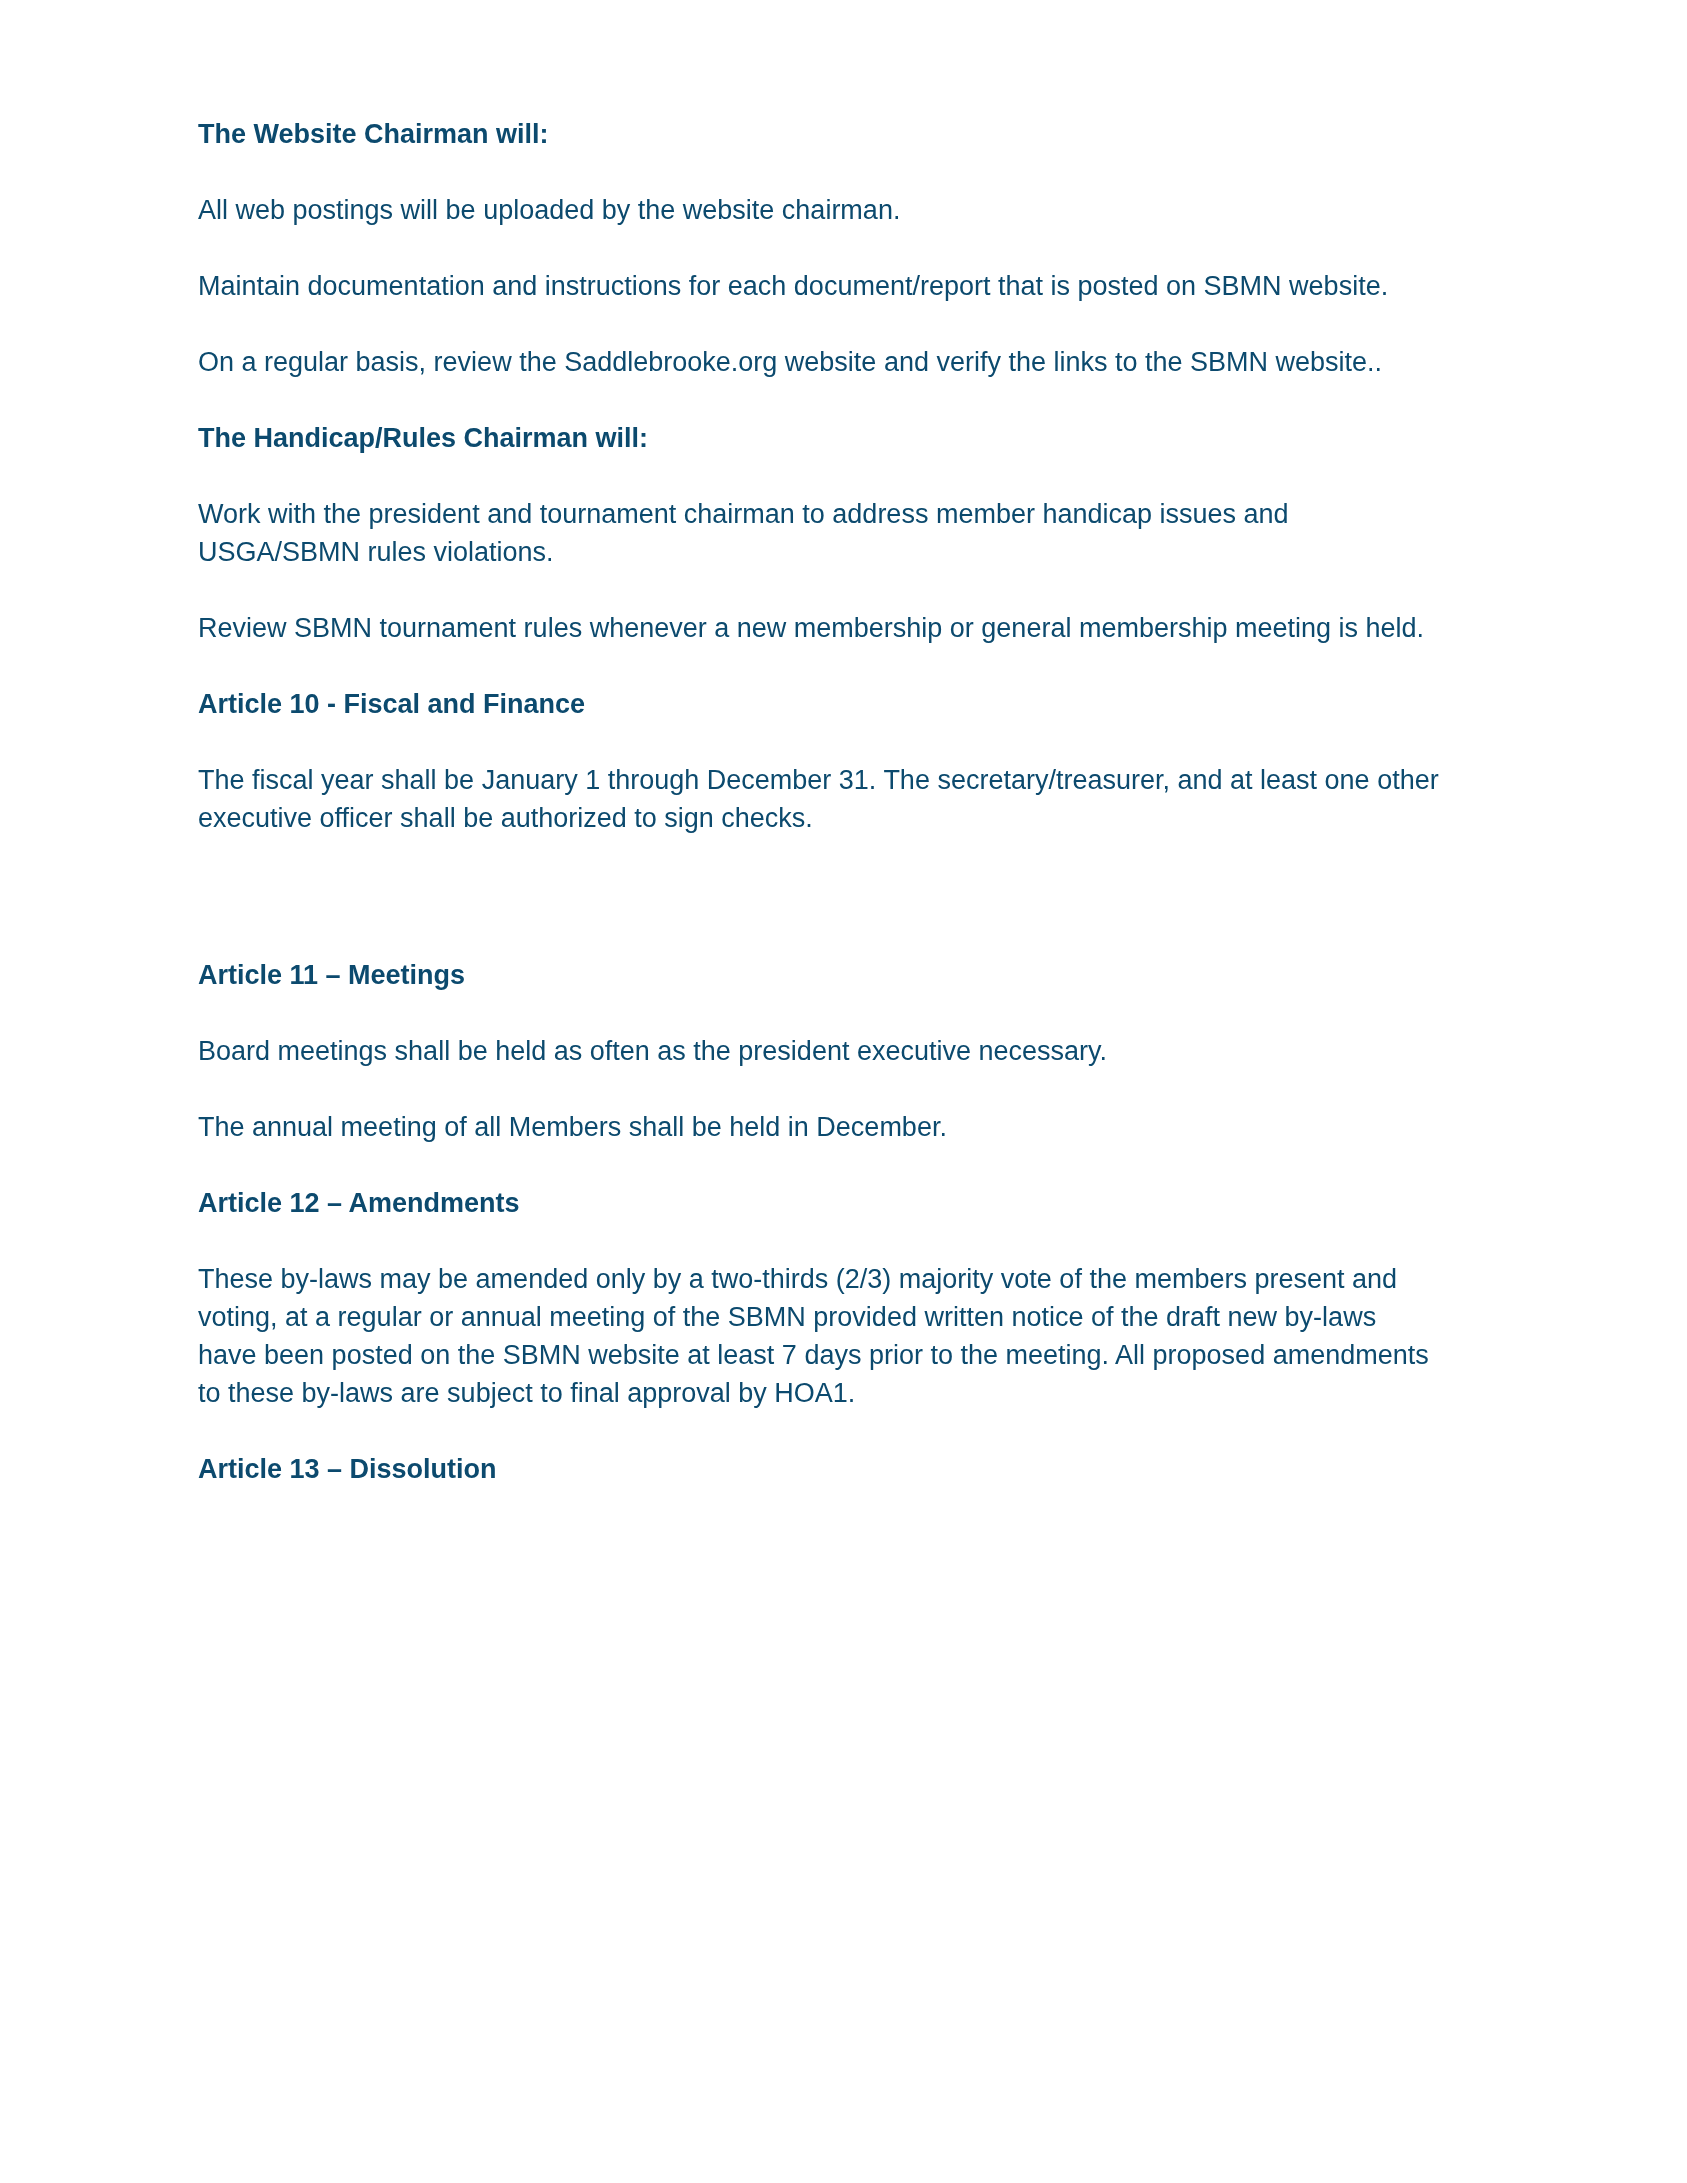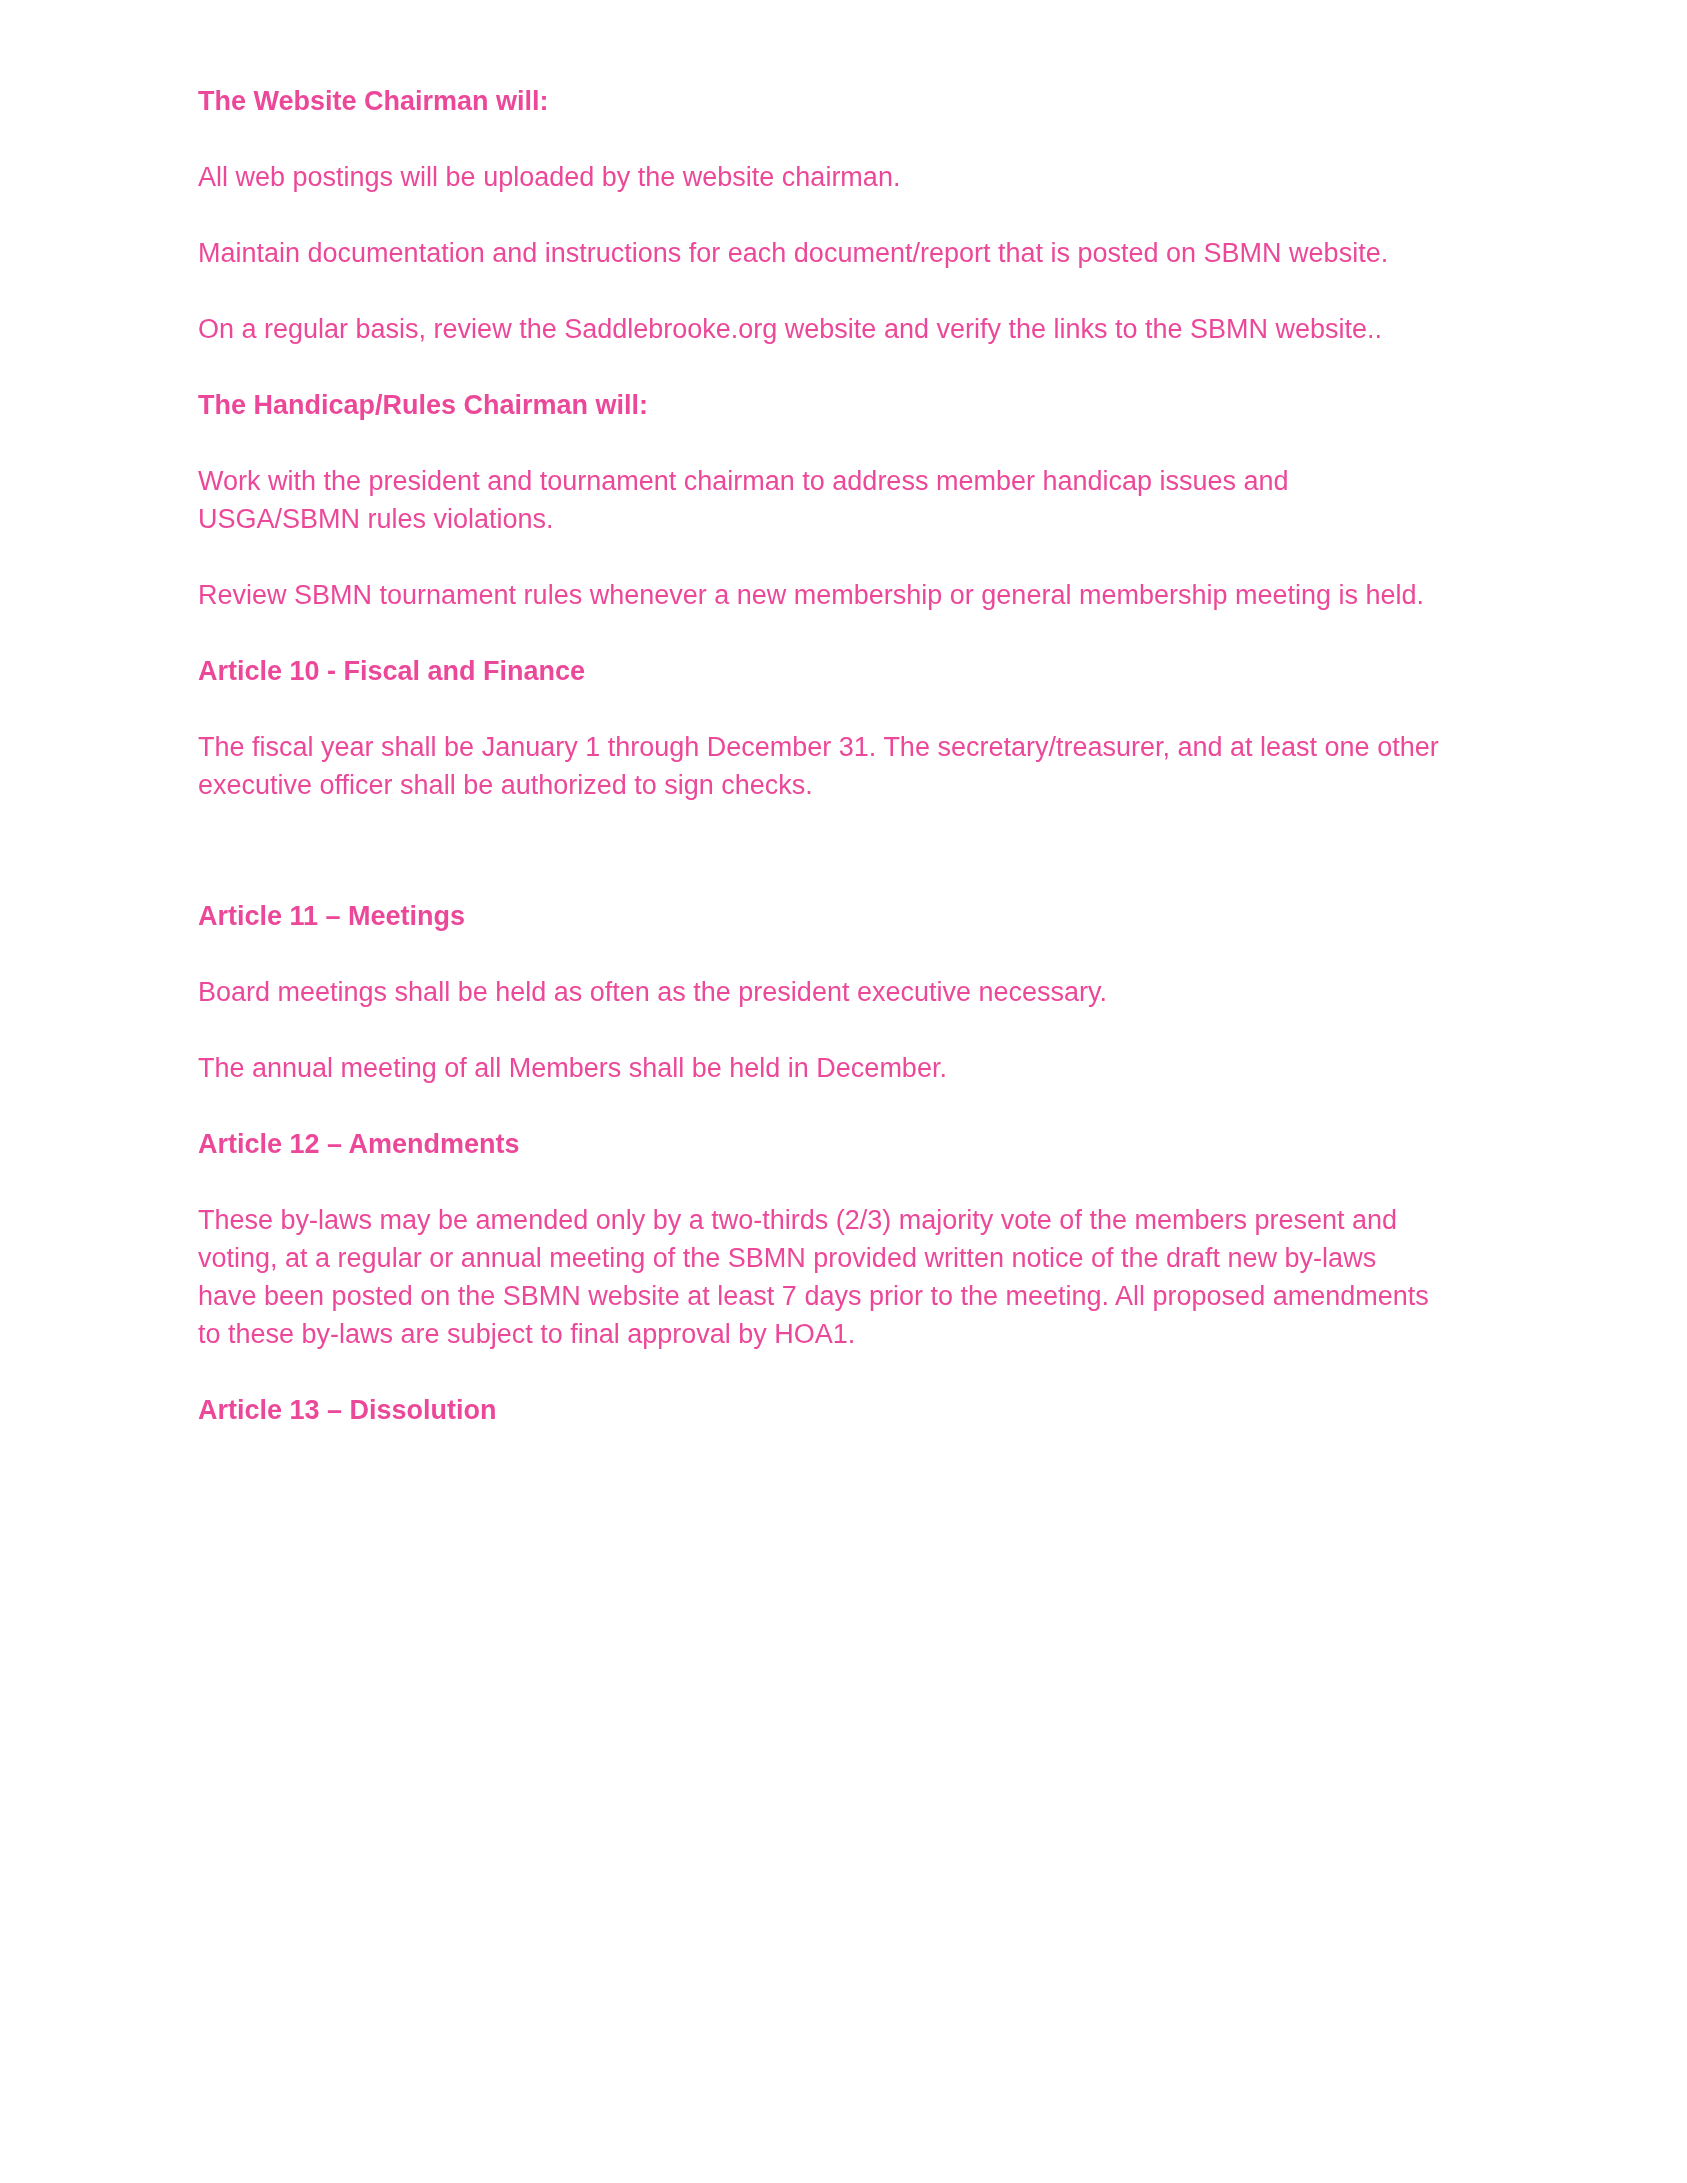--- a/index.html
+++ b/index.html
@@ -10,36 +10,36 @@
   body {
     width: 1687px;
     height: 2183px;
     overflow: hidden;
   }
   .page {
     box-sizing: border-box;
     width: 1687px;
     height: 2183px;
     background: #ffffff;
-    padding: 82px 143px 0 198px;
+    padding: 115px 143px 0 198px;
     font-family: "Liberation Sans", "DejaVu Sans", sans-serif;
     font-size: 27px;
     line-height: 38px;
-    color: #ec4899;
+    color: #0c4a6e;
   }
   .para, .heading {
     margin: 0 0 38px 0;
     white-space: pre-line; 
   }
   .heading {
     font-weight: bold;
     font-size: 27px;
   }
   .extra-top {
-    margin-top: 93px; 
+    margin-top: 119px; 
   }
 </style>
 </head>
 <body>
 
 <div class="page">
   <h2 class="heading">The Website Chairman will:</h2>
   <p class="para">All web postings will be uploaded by the website chairman.</p>
   <p class="para">Maintain documentation and instructions for each document/report that is posted on SBMN website.</p>
   <p class="para">On a regular basis, review the Saddlebrooke.org website and verify the links to the SBMN website..</p>

